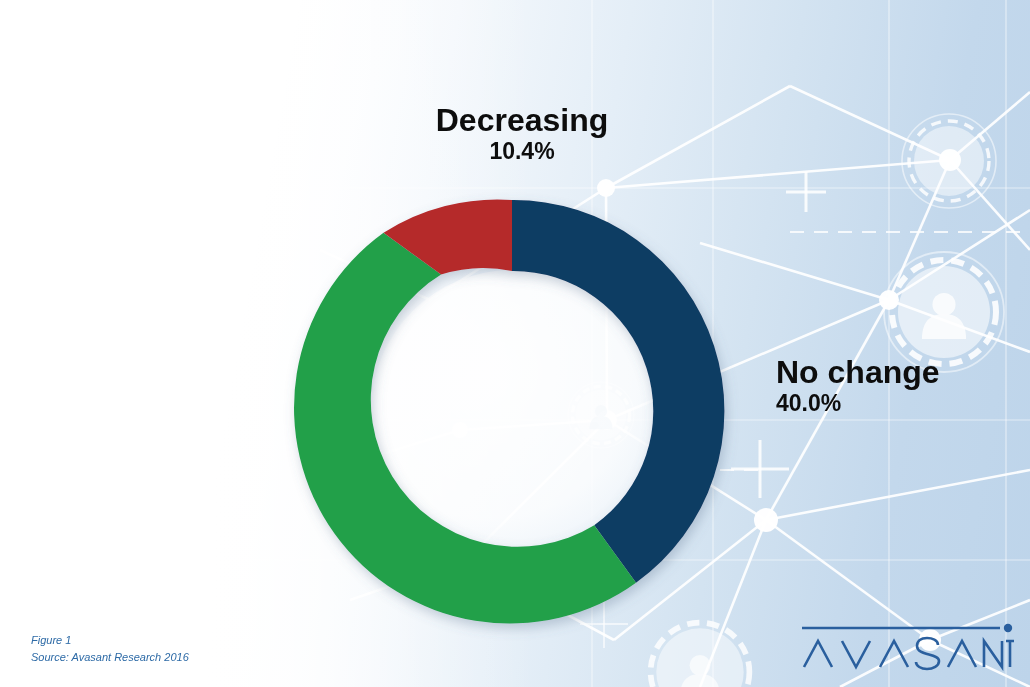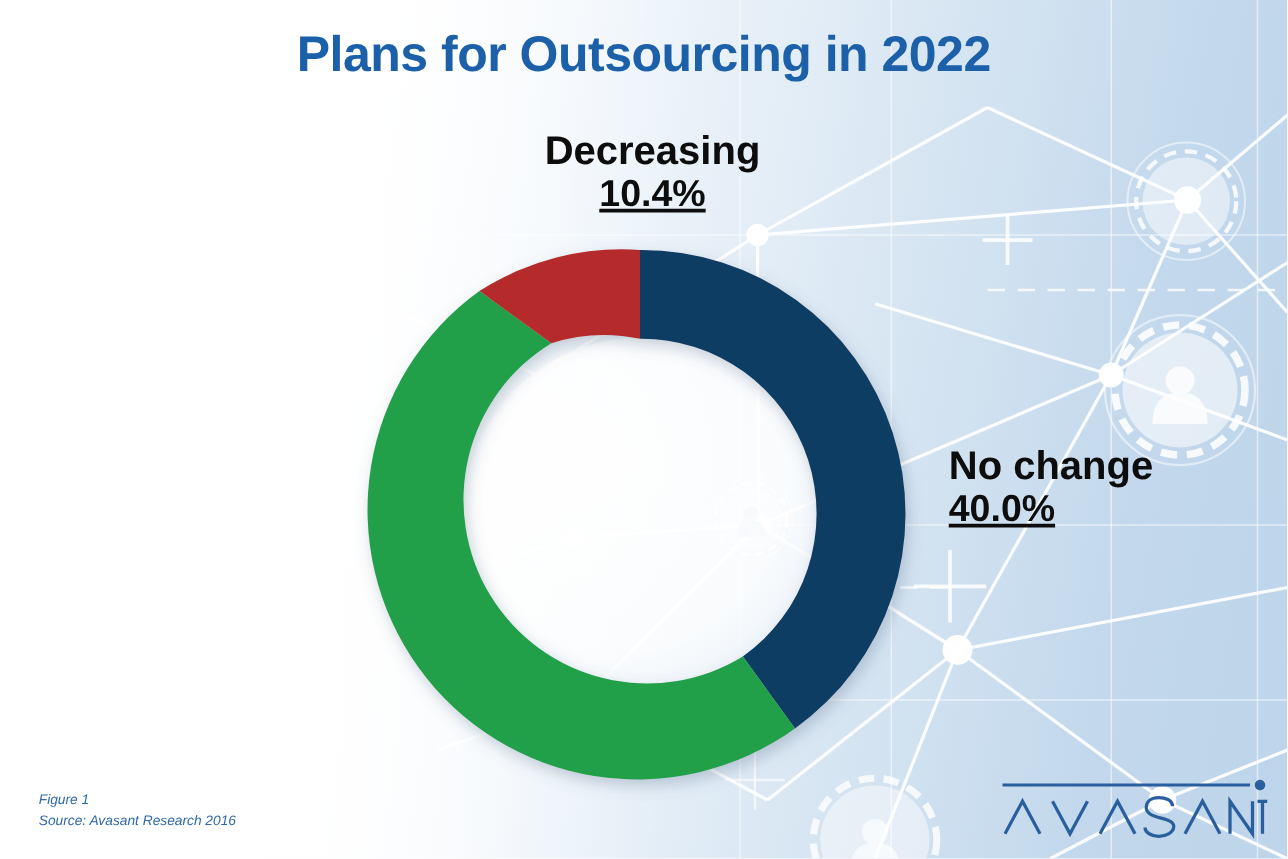--- a/index.html
+++ b/index.html
@@ -76,31 +76,31 @@
 
   
   .lbl {
     position: absolute;
     color: #0d0d0d;
     font-weight: bold;
     font-family: "Liberation Sans", sans-serif;
     line-height: 1.12;
   }
   .lbl .name { font-size: 32px; display: block; }
-  .lbl .pct  { font-size: 30px; display: block; text-decoration: underline; }
+  .lbl .pct  { font-size: 23px; display: block; }
 
   #label-decreasing {
     top: 103px;
     left: 372px;
     width: 300px;
     text-align: center;
   }
   #label-nochange {
     top: 355px;
-    left: 759px;
+    left: 776px;
     width: 250px;
     text-align: left;
   }
   #label-increasing {
     top: 420px;
     left: 30px;
     width: 250px;
     text-align: right;
   }
 
@@ -241,21 +241,20 @@
       </g>
       <g stroke="#ffffff" stroke-opacity="0.6" stroke-width="2" fill="none">
         <line x1="604" y1="600" x2="604" y2="648"></line>
         <line x1="580" y1="624" x2="628" y2="624"></line>
       </g>
     </g>
   </svg>
 
   <div class="bg-fade-left"></div>
 
-  <div class="title">Plans for Outsourcing in 2022</div>
 
   <div class="donut-wrap">
     <svg viewBox="0 0 1030 687" width="1030" height="687" aria-hidden="true">
       <defs>
         <radialGradient id="holeGrad" cx="42%" cy="36%" r="72%">
           <stop offset="0%" stop-color="#ffffff" stop-opacity="0.95"></stop>
           <stop offset="72%" stop-color="#ffffff" stop-opacity="0.80"></stop>
           <stop offset="100%" stop-color="#eef4fa" stop-opacity="0.88"></stop>
         </radialGradient>
         <filter id="donutShadow" x="-18%" y="-18%" width="136%" height="136%">

